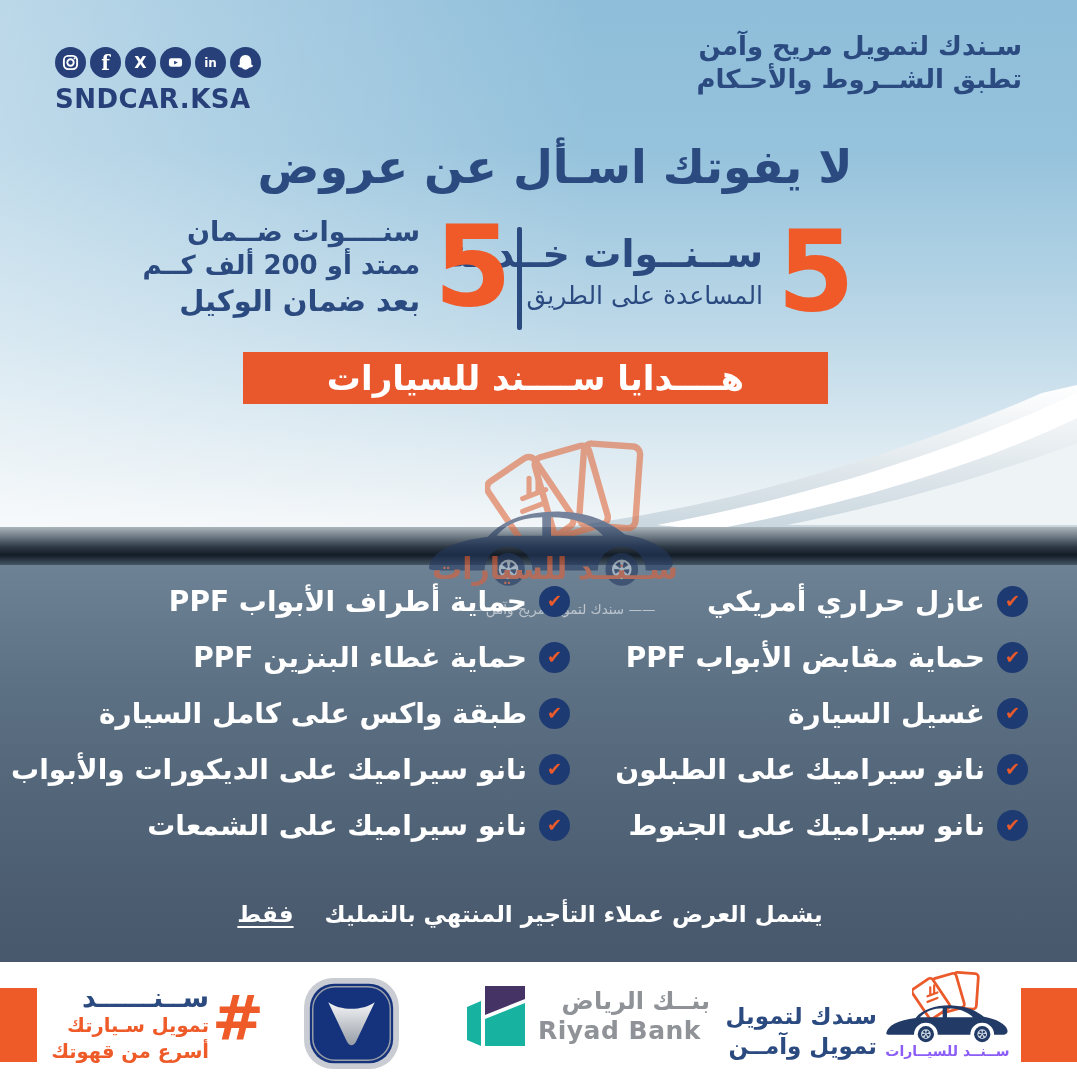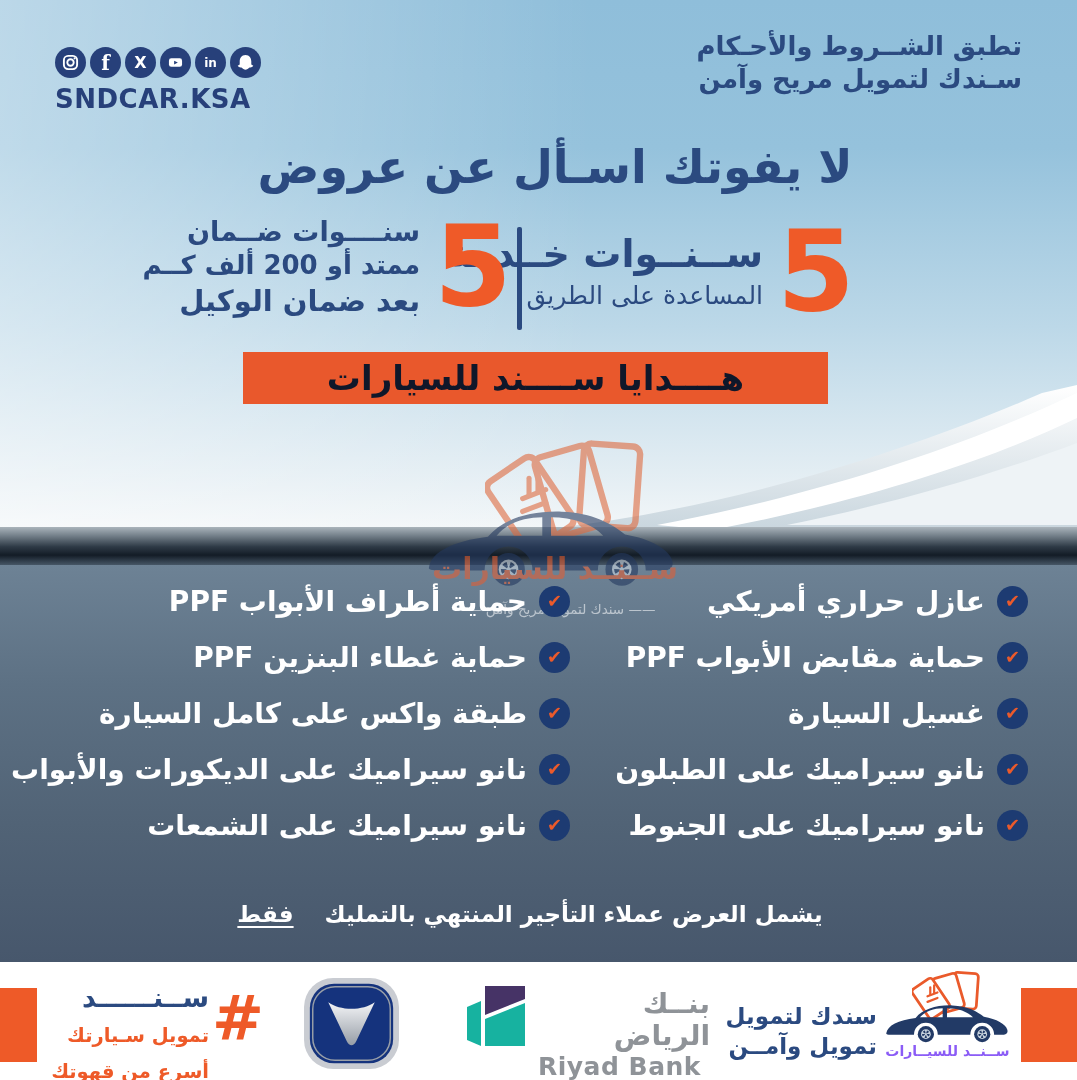--- a/index.html
+++ b/index.html
@@ -36,21 +36,21 @@
   .offer-service{right:222px;top:226px;}
   .offer-service .l1{font-weight:bold;font-size:38px;line-height:1.25;}
   .offer-service .l2{font-size:25px;line-height:1.4;}
   .offer-warranty{right:565px;top:214px;}
   .offer-warranty .l1{font-weight:bold;font-size:27px;line-height:1.3;}
   .offer-warranty .l2{font-weight:bold;font-size:26px;line-height:1.3;}
   .offer-warranty .l3{font-weight:bold;font-size:29px;line-height:1.3;}
   .divider{position:absolute;left:517px;top:227px;width:5px;height:103px;
            background:#2b4a80;border-radius:2px;}
   .banner{position:absolute;left:243px;top:352px;width:585px;height:52px;background:#e9582c;
-          color:#0f172a;font-weight:bold;font-size:34px;text-align:center;line-height:52px;}
+          color:#ffffff;font-weight:bold;font-size:34px;text-align:center;line-height:52px;}
   
   .watermark{position:absolute;left:390px;top:425px;width:330px;height:215px;opacity:.6;}
   .wm-notes{position:absolute;left:95px;top:2px;width:170px;height:128px;color:#df6a3e;}
   .wm-car{position:absolute;left:30px;top:66px;width:262px;height:98px;color:#24395f;}
   .wm-brand{position:absolute;left:0;top:126px;width:100%;text-align:center;
             color:#e05f36;font-weight:bold;font-size:30px;}
   .wm-sub{position:absolute;left:0;top:176px;width:100%;text-align:center;
           color:#f4f6f8;font-size:13.5px;}
   .wm-sub .dash{letter-spacing:-2px;}
   
@@ -68,25 +68,25 @@
   .note .only{text-decoration:underline;text-underline-offset:4px;margin-right:23px;}
   
   .footer{position:absolute;left:0;top:962px;width:1077px;height:118px;background:#fff;}
   .o-block{position:absolute;background:#ee5a28;top:26px;height:74px;}
   .o-left{left:0;width:37px;}
   .o-right{left:1021px;width:56px;}
   .hash-symbol{position:absolute;left:212px;top:26px;color:#ee5a28;font-weight:bold;
                font-size:62px;line-height:1;}
   .hash-text{position:absolute;right:868px;top:22px;text-align:right;}
   .hash-brand{color:#2b4a80;font-weight:bold;font-size:27px;line-height:1;}
-  .hash-l2,.hash-l3{color:#ee5a28;font-weight:bold;font-size:19.5px;line-height:1.2;margin-top:13px;}
+  .hash-l2,.hash-l3{color:#ee5a28;font-weight:bold;font-size:19.5px;line-height:1.2;margin-top:3px;}
   .changan{position:absolute;left:303px;top:15px;width:97px;height:93px;}
   .riyad-mark{position:absolute;left:467px;top:24px;width:60px;height:68px;}
   .riyad-text{position:absolute;left:538px;top:26px;width:172px;}
-  .riyad-ar{color:#8f9398;font-weight:bold;font-size:28px;text-align:right;line-height:1.15;}
+  .riyad-ar{color:#8f9398;font-weight:bold;font-size:24px;text-align:right;line-height:1.15;}
   .riyad-en{color:#8f9398;font-weight:bold;font-size:25px;letter-spacing:.5px;line-height:1.2;}
   .sanad-tagline{position:absolute;right:200px;top:40px;text-align:right;color:#2b4a80;
                  font-weight:bold;font-size:23px;line-height:1.3;}
   .sanad-logo{position:absolute;left:880px;top:0;width:135px;height:112px;}
   .sl-notes{position:absolute;left:32px;top:2px;width:72px;height:58px;color:#ea5a2b;--note-fill:#fff;}
   .sl-car{position:absolute;left:2px;top:33px;width:130px;height:49px;color:#223a66;}
   .sl-brand{position:absolute;left:0;top:81px;width:100%;text-align:center;color:#8b5cf6;
             font-weight:bold;font-size:14px;}
 </style>
 </head>
@@ -159,22 +159,22 @@
       <span class="s-circle">
         <svg width="17" height="17" viewBox="0 0 16 17">
             <path fill="#fff" d="M8,1 C12,1 13.8,4 13.8,7.5 L13.8,10.5 L15.8,11.8 C14.8,13.6 12.8,13.4 12,13.6 C11,14.6 9.2,15.8 8,15.8 C6.8,15.8 5,14.6 4,13.6 C3.2,13.4 1.2,13.6 0.2,11.8 L2.2,10.5 L2.2,7.5 C2.2,4 4,1 8,1 Z"></path>
           </svg>
       </span>
     </div>
     <div class="handle">SNDCAR.KSA</div>
   </div>
 
   <div class="tagline" dir="rtl">
+    <div>سـندك لتمويل مريح وآمن</div>
     <div>تطبق الشــروط والأحـكام</div>
-    <div>سـندك لتمويل مريح وآمن</div>
   </div>
 
   <div class="title" dir="rtl">لا يفوتك اسـأل عن عروض</div>
 
   <div class="offer offer-service" dir="rtl">
     <div class="offer-num">5</div>
     <div class="offer-lines">
       <div class="l1">ســنــوات خــدمة</div>
       <div class="l2">المساعدة على الطريق</div>
     </div>

